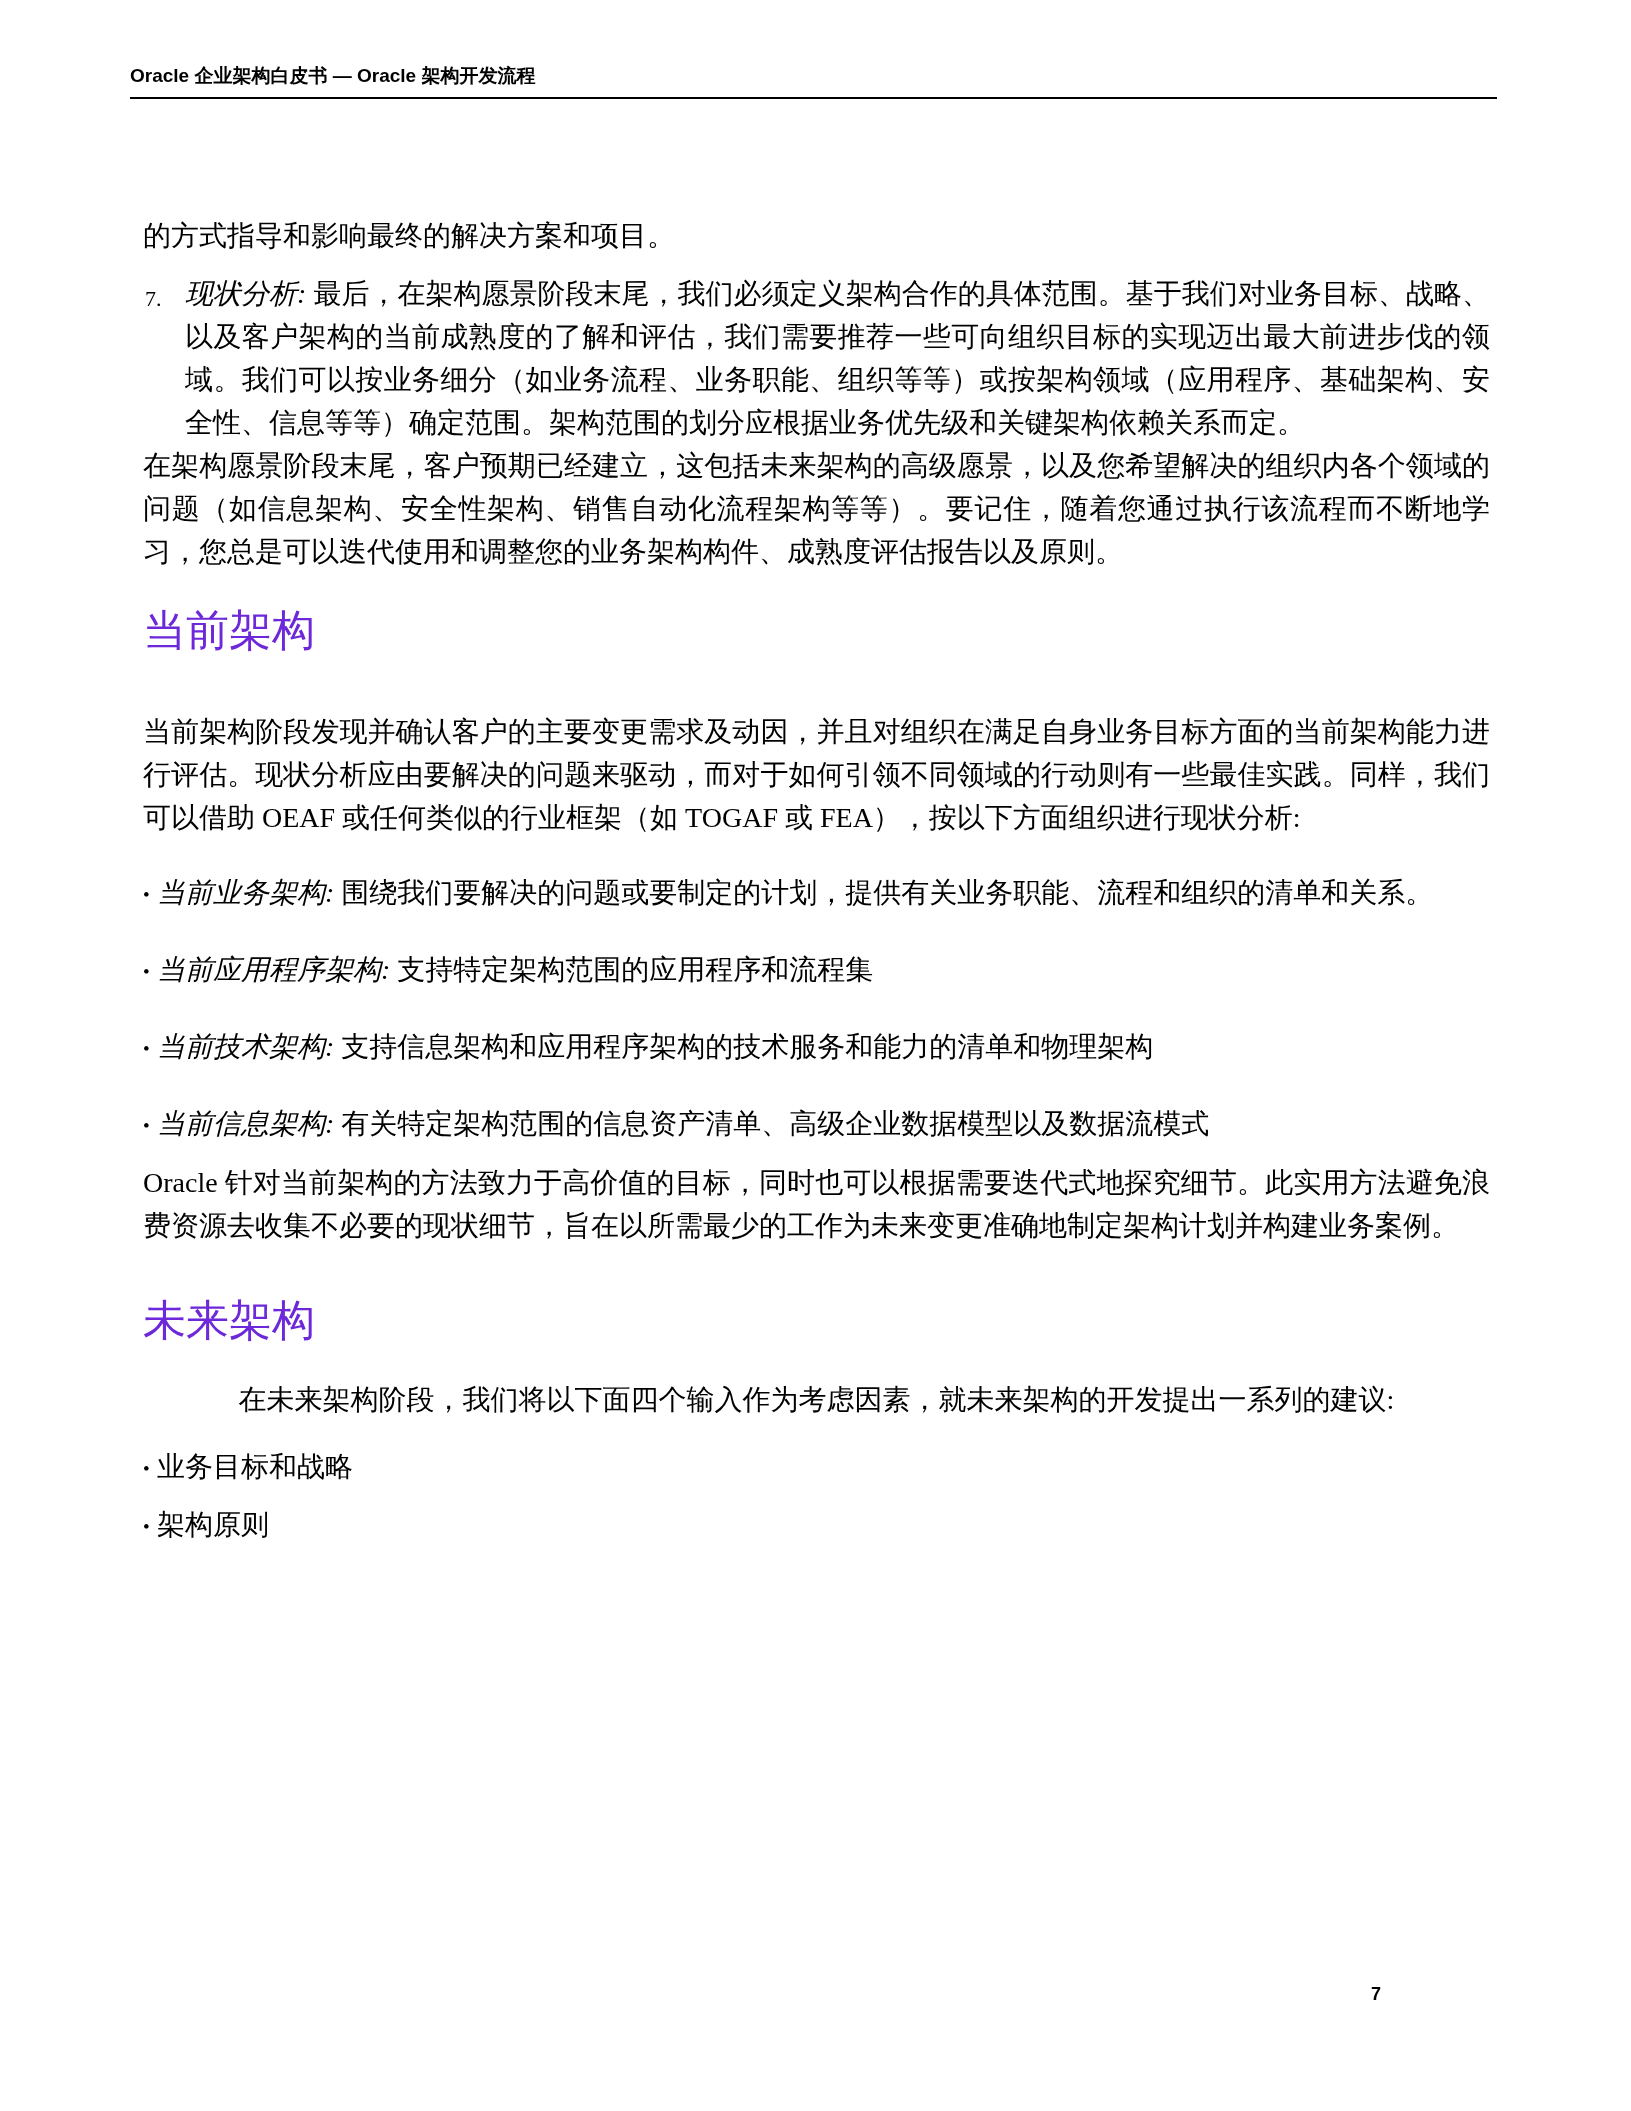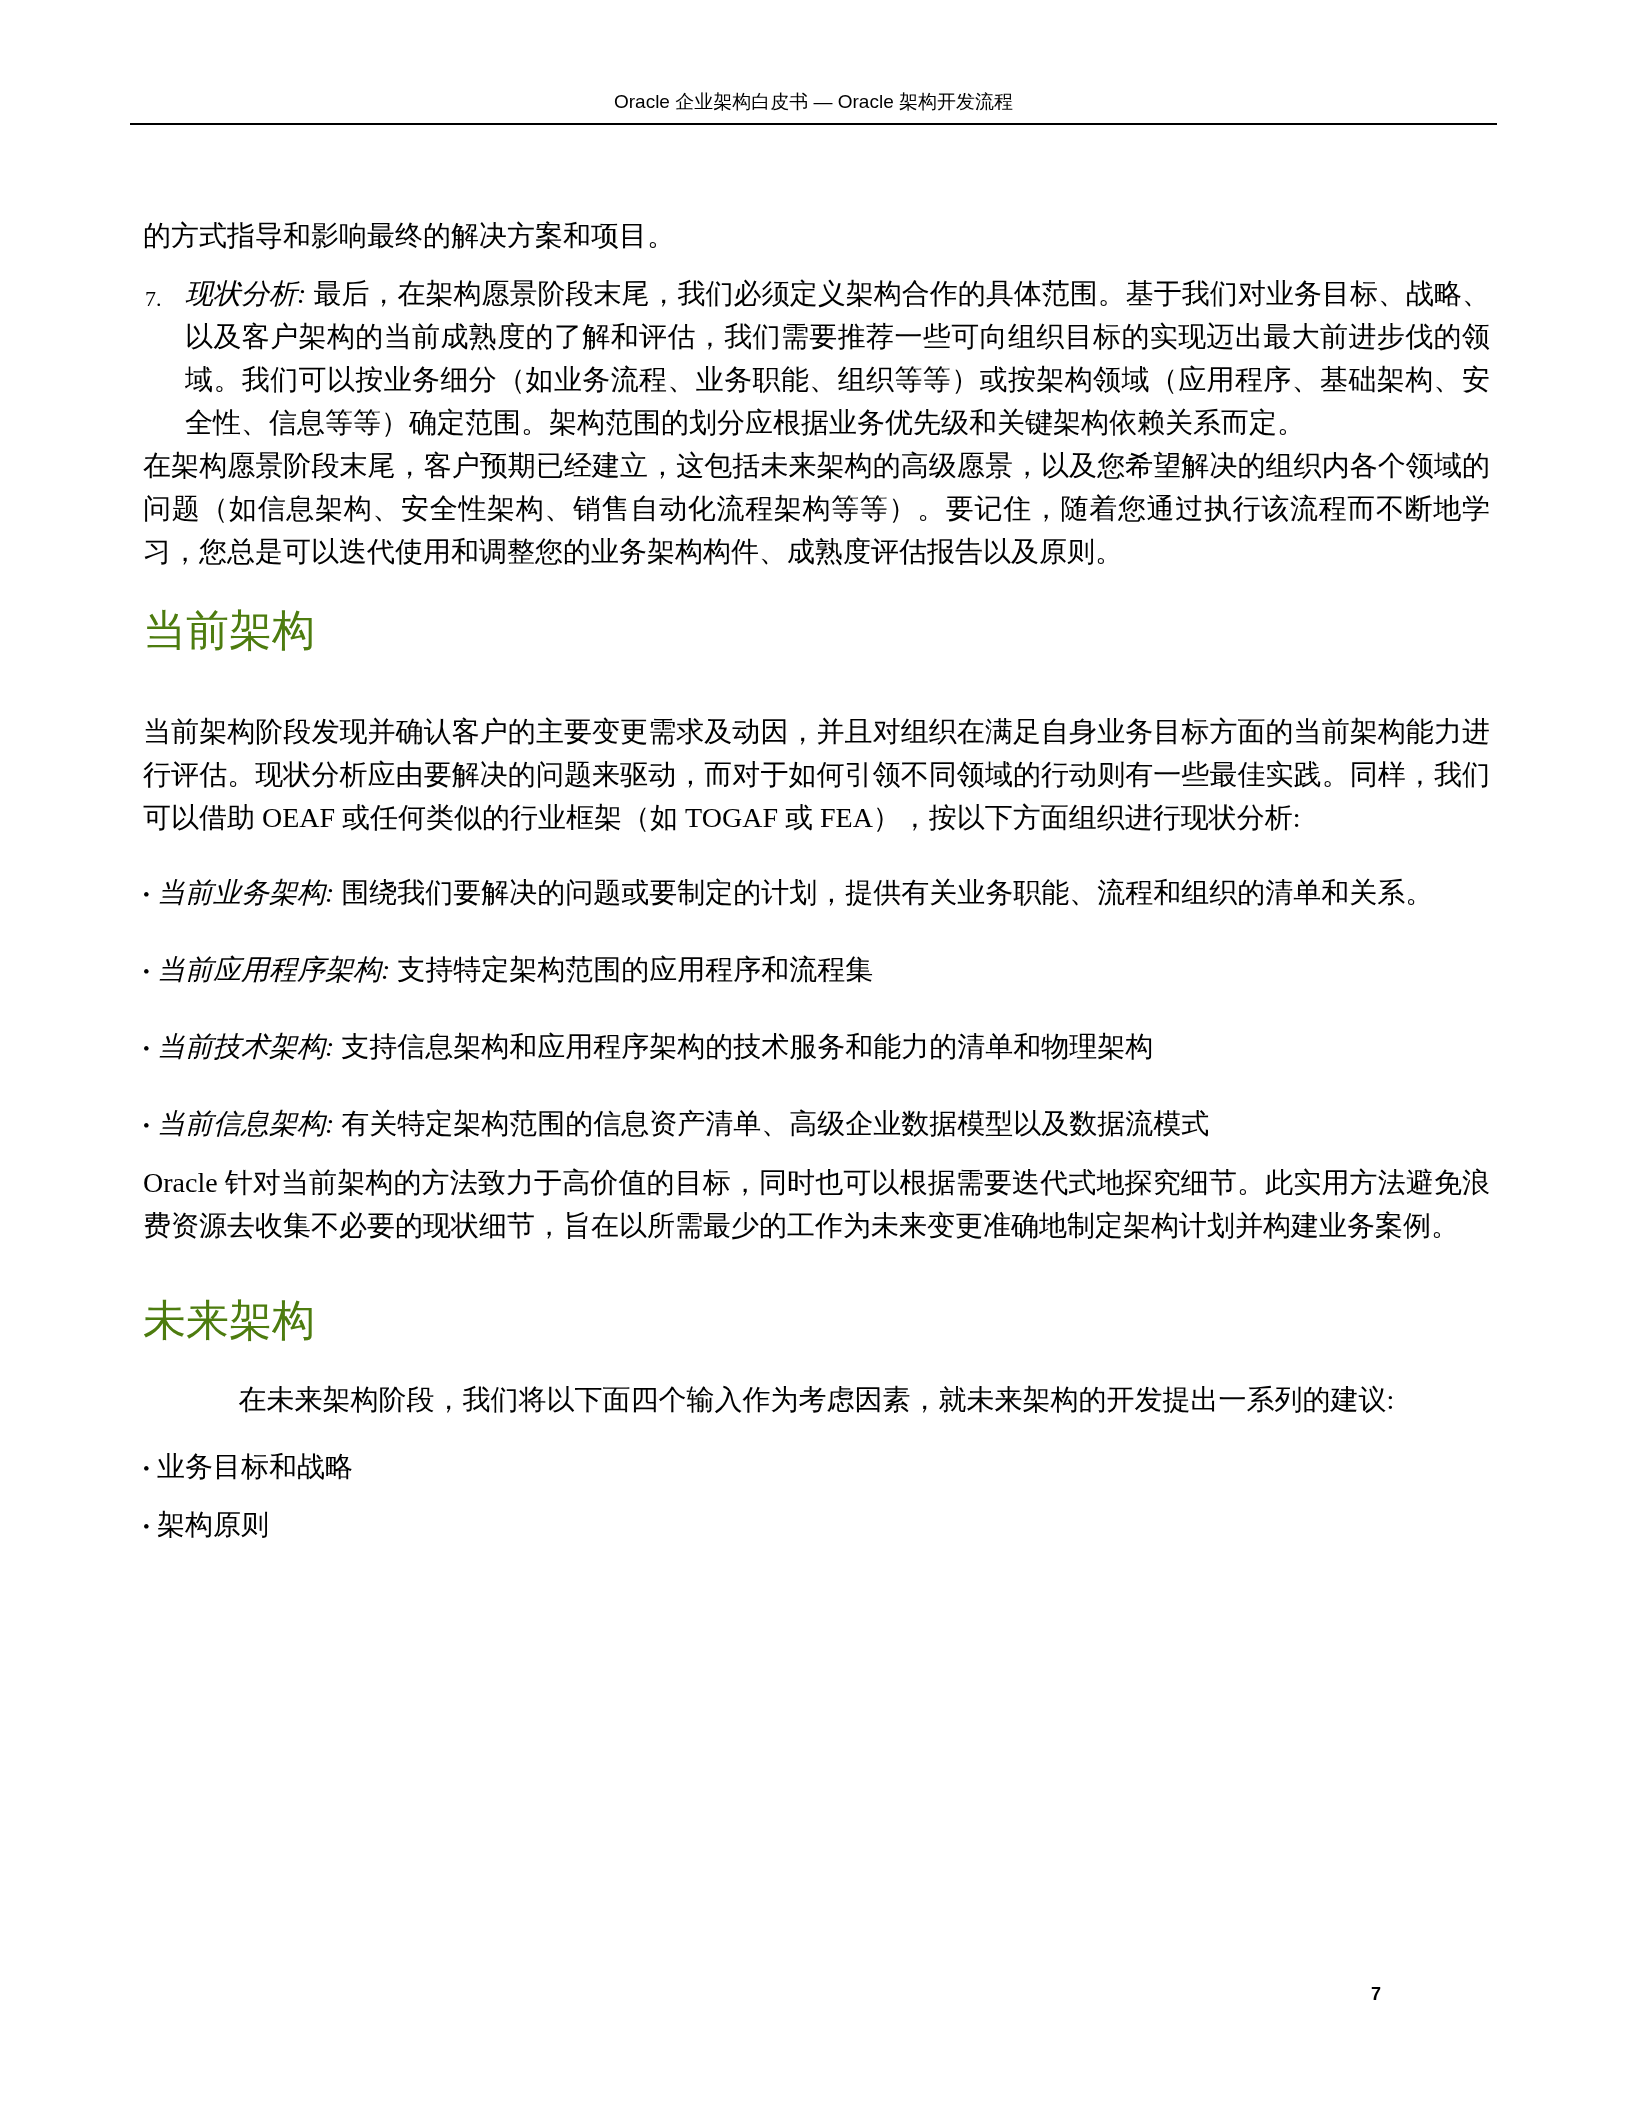--- a/index.html
+++ b/index.html
@@ -15,24 +15,24 @@
   }
 
   
   .header {
     position: absolute;
     left: 130px;
     width: 1367px;
     top: 0;
   }
   .header-title {
-    margin-top: 90px;
-    text-align: center;
+    margin-top: 64px;
+    text-align: left;
     font-family: "Liberation Sans", "DejaVu Sans", sans-serif;
-    font-weight: normal;
+    font-weight: bold;
     font-size: 19px;
     line-height: 24px;
     color: #000000;
   }
   .header-rule {
     margin-top: 9px;
     border-bottom: 2px solid #000000;
     height: 0;
   }
 
@@ -66,21 +66,21 @@
   .lead { font-style: italic; }
 
   .vision-para { }
 
   
   .section-heading {
     font-family: "Liberation Sans", "DejaVu Sans", sans-serif;
     font-weight: normal;
     font-size: 43px;
     line-height: 60px;
-    color: #4d7c0f;
+    color: #6d28d9;
     text-align: left;
   }
   .h-current { margin-top: 27px; }
   .h-future  { margin-top: 43px; }
 
   .current-intro { margin-top: 50px; }
 
   
   .cbullet {
     margin-top: 32px;

